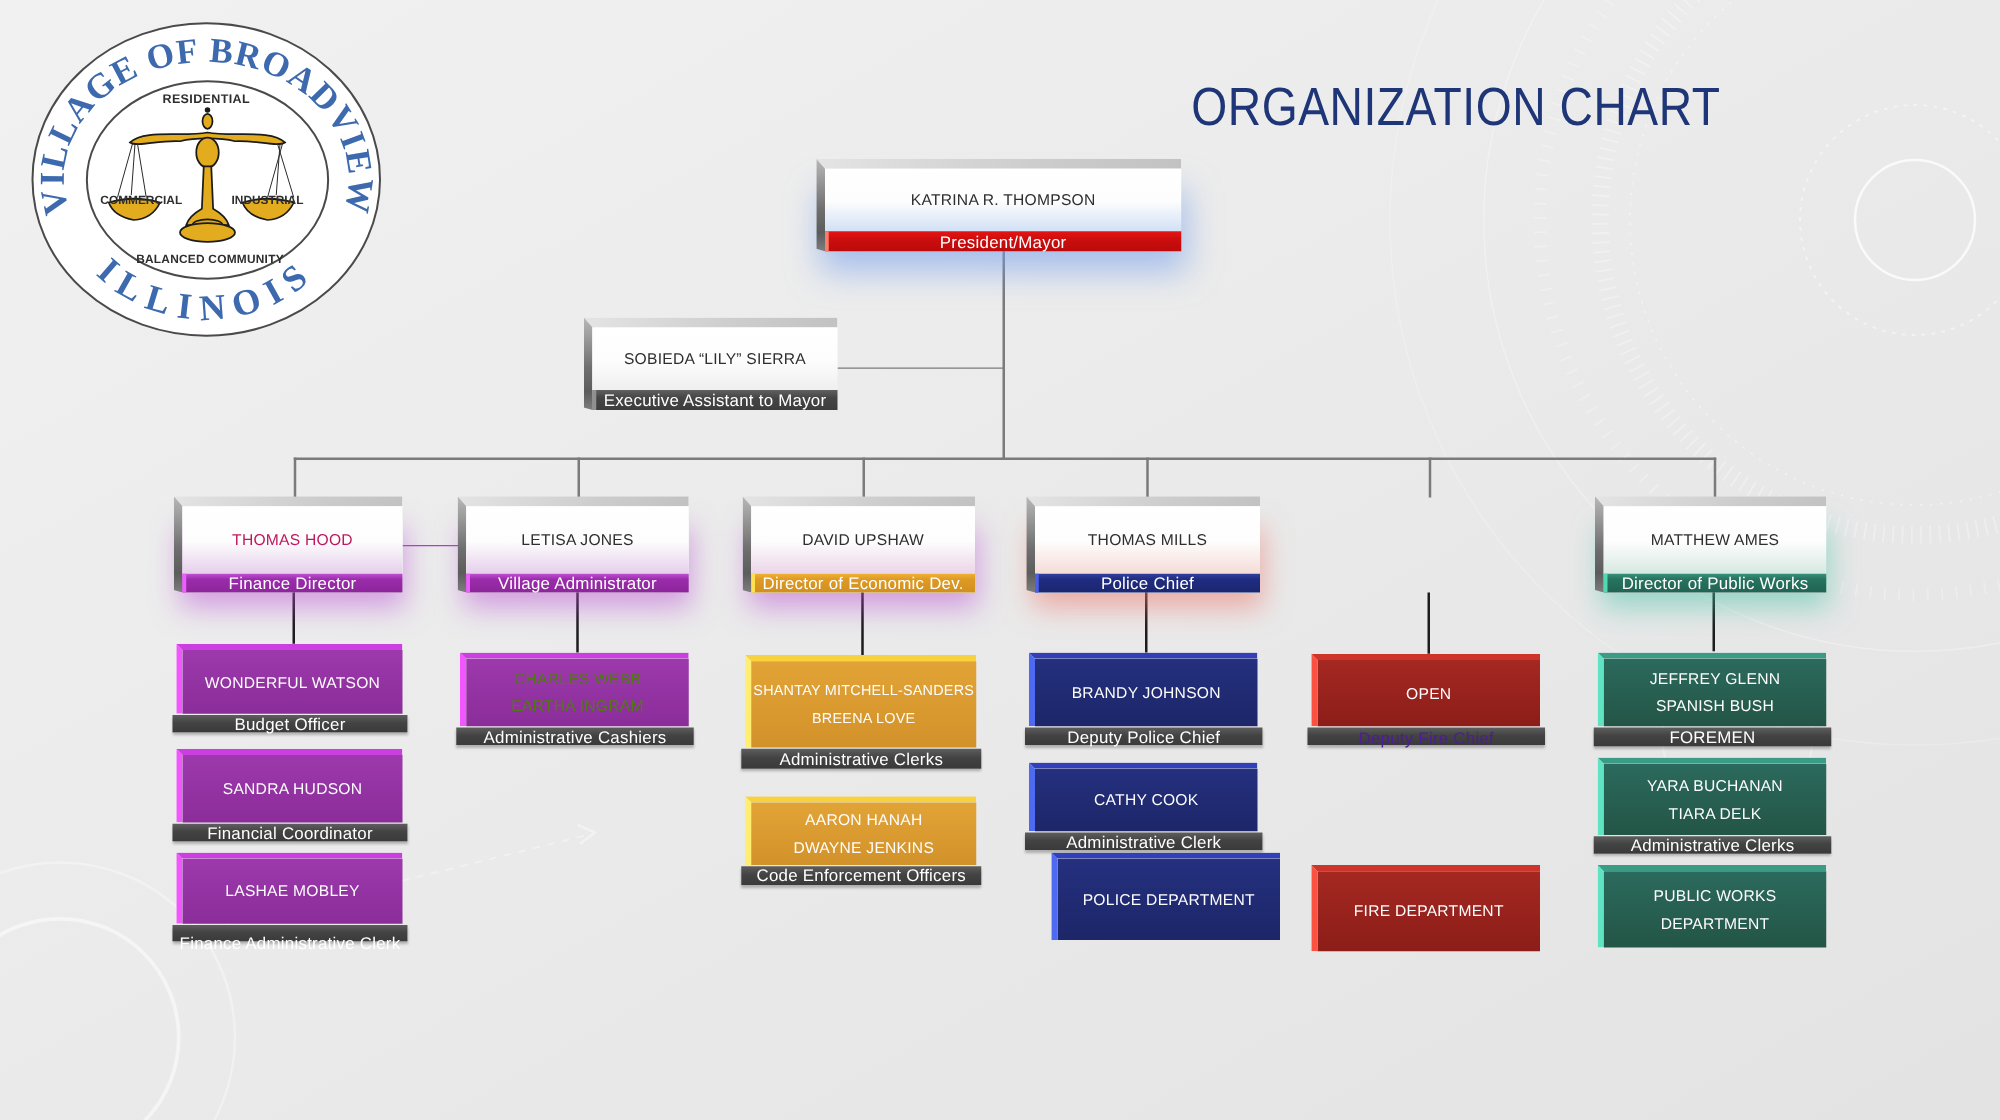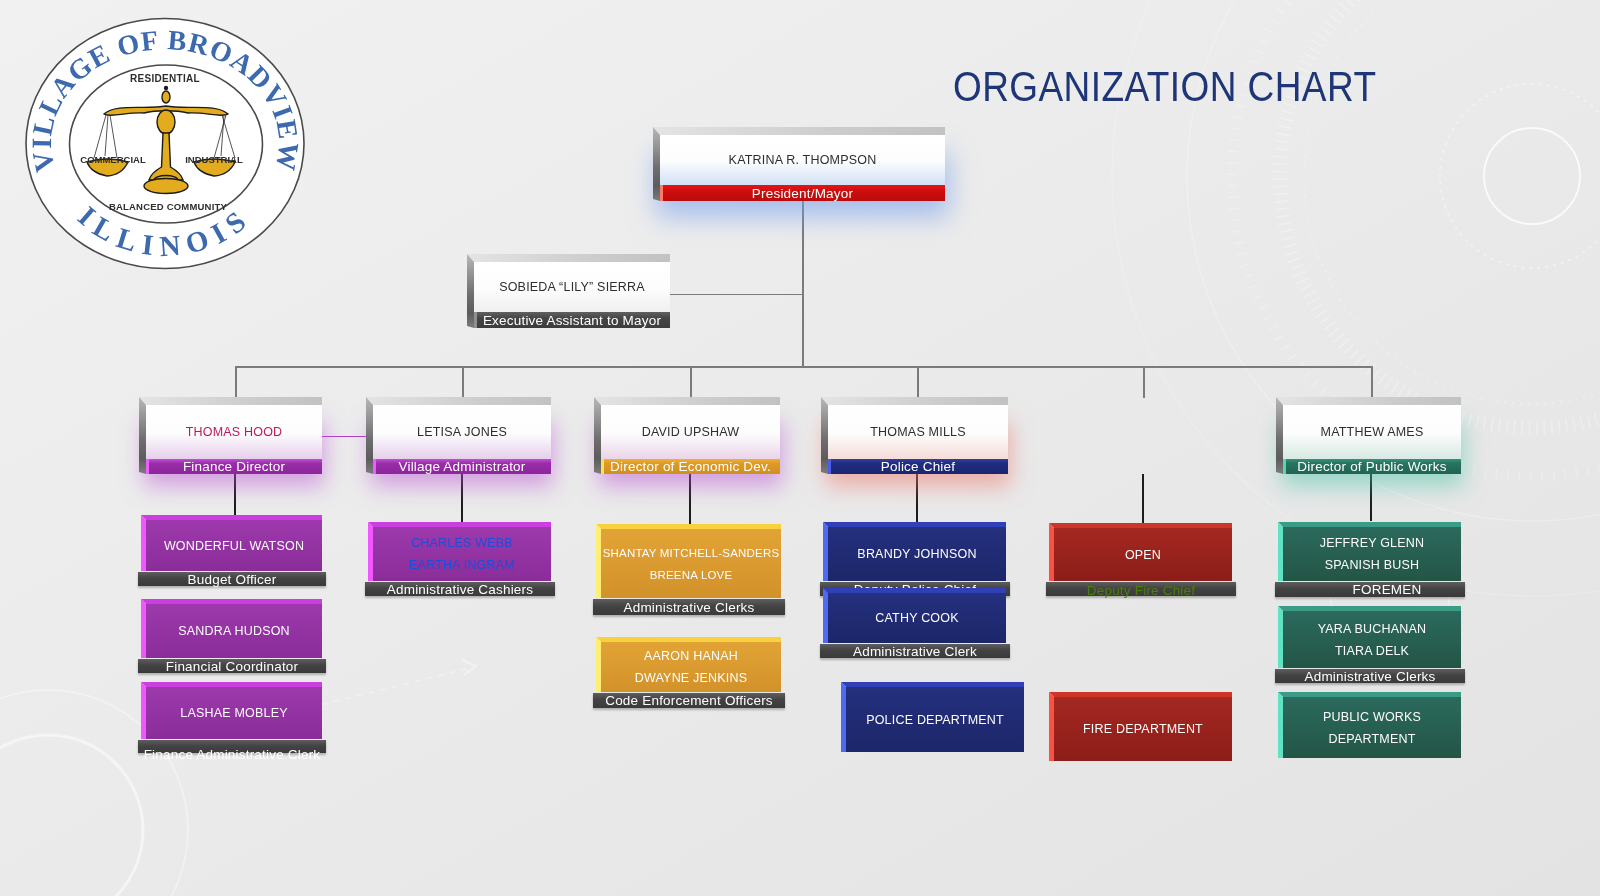--- a/index.html
+++ b/index.html
@@ -181,21 +181,21 @@
       <div style="position:absolute;left:0;top:0;width:5px;height:57px;background:#f156ff;clip-path:polygon(0 0,100% 5px,100% 100%,0 100%);"></div>
       <div style="position:absolute;left:5px;top:5px;width:176px;height:52px;background:linear-gradient(180deg,#9d39ac,#8a2d99);"></div>
       <div style="position:absolute;left:5px;top:5px;width:176px;height:52px;display:flex;align-items:center;justify-content:center;text-align:center;white-space:nowrap;font-size:12.5px;line-height:normal;color:#fdfdfd;letter-spacing:0.2px;">LASHAE MOBLEY</div>
       <div style="position:absolute;left:-3px;top:58px;width:188px;height:13px;background:linear-gradient(180deg,#5e5e5e,#434343 45%,#3a3a3a);box-shadow:0 2px 2px rgba(0,0,0,0.25);"></div>
       <div style="position:absolute;left:-3px;top:58px;width:188px;height:29px;display:flex;align-items:center;justify-content:center;font-size:13.5px;color:#ffffff;letter-spacing:0.2px;">Finance Administrative Clerk</div>
     </div>
 <div style="position:absolute;left:368px;top:522px;width:183px;height:75px;">
       <div style="position:absolute;left:0;top:0;width:183px;height:5px;background:#cb3fe0;clip-path:polygon(0 0,100% 0,100% 100%,5px 100%);"></div>
       <div style="position:absolute;left:0;top:0;width:5px;height:59px;background:#f156ff;clip-path:polygon(0 0,100% 5px,100% 100%,0 100%);"></div>
       <div style="position:absolute;left:5px;top:5px;width:178px;height:54px;background:linear-gradient(180deg,#9d39ac,#8a2d99);"></div>
-      <div style="position:absolute;left:5px;top:5px;width:178px;height:54px;display:flex;align-items:center;justify-content:center;text-align:center;white-space:nowrap;font-size:12.5px;line-height:22px;color:#1d4ed8;letter-spacing:0.2px;">CHARLES WEBB<br>EARTHA INGRAM</div>
+      <div style="position:absolute;left:5px;top:5px;width:178px;height:54px;display:flex;align-items:center;justify-content:center;text-align:center;white-space:nowrap;font-size:12.5px;line-height:22px;color:#4d7c0f;letter-spacing:0.2px;">CHARLES WEBB<br>EARTHA INGRAM</div>
       <div style="position:absolute;left:-3px;top:60px;width:190px;height:14px;background:linear-gradient(180deg,#5e5e5e,#434343 45%,#3a3a3a);box-shadow:0 2px 2px rgba(0,0,0,0.25);"></div>
       <div style="position:absolute;left:-3px;top:60px;width:190px;height:14px;display:flex;align-items:center;justify-content:center;font-size:13.5px;color:#ffffff;letter-spacing:0.2px;">Administrative Cashiers</div>
     </div>
 <div style="position:absolute;left:596px;top:524px;width:185px;height:92px;">
       <div style="position:absolute;left:0;top:0;width:185px;height:5px;background:#f7d23e;clip-path:polygon(0 0,100% 0,100% 100%,5px 100%);"></div>
       <div style="position:absolute;left:0;top:0;width:5px;height:74px;background:#ffee72;clip-path:polygon(0 0,100% 5px,100% 100%,0 100%);"></div>
       <div style="position:absolute;left:5px;top:5px;width:180px;height:69px;background:linear-gradient(180deg,#e2a336,#d2922a);"></div>
       <div style="position:absolute;left:5px;top:5px;width:180px;height:69px;display:flex;align-items:center;justify-content:center;text-align:center;white-space:nowrap;font-size:11.5px;line-height:22px;color:#fdfdfd;letter-spacing:0.2px;">SHANTAY MITCHELL-SANDERS<br>BREENA LOVE</div>
       <div style="position:absolute;left:-3px;top:75px;width:192px;height:16px;background:linear-gradient(180deg,#5e5e5e,#434343 45%,#3a3a3a);box-shadow:0 2px 2px rgba(0,0,0,0.25);"></div>
       <div style="position:absolute;left:-3px;top:75px;width:192px;height:16px;display:flex;align-items:center;justify-content:center;font-size:13.5px;color:#ffffff;letter-spacing:0.2px;">Administrative Clerks</div>
@@ -209,55 +209,55 @@
       <div style="position:absolute;left:-3px;top:56px;width:192px;height:15px;display:flex;align-items:center;justify-content:center;font-size:13.5px;color:#ffffff;letter-spacing:0.2px;">Code Enforcement Officers</div>
     </div>
 <div style="position:absolute;left:823px;top:522px;width:183px;height:75px;">
       <div style="position:absolute;left:0;top:0;width:183px;height:5px;background:#3140b8;clip-path:polygon(0 0,100% 0,100% 100%,5px 100%);"></div>
       <div style="position:absolute;left:0;top:0;width:5px;height:59px;background:#4f6af2;clip-path:polygon(0 0,100% 5px,100% 100%,0 100%);"></div>
       <div style="position:absolute;left:5px;top:5px;width:178px;height:54px;background:linear-gradient(180deg,#25307f,#1c2668);"></div>
       <div style="position:absolute;left:5px;top:5px;width:178px;height:54px;display:flex;align-items:center;justify-content:center;text-align:center;white-space:nowrap;font-size:12.5px;line-height:normal;color:#fdfdfd;letter-spacing:0.2px;">BRANDY JOHNSON</div>
       <div style="position:absolute;left:-3px;top:60px;width:190px;height:14px;background:linear-gradient(180deg,#5e5e5e,#434343 45%,#3a3a3a);box-shadow:0 2px 2px rgba(0,0,0,0.25);"></div>
       <div style="position:absolute;left:-3px;top:60px;width:190px;height:14px;display:flex;align-items:center;justify-content:center;font-size:13.5px;color:#ffffff;letter-spacing:0.2px;">Deputy Police Chief</div>
     </div>
-<div style="position:absolute;left:823px;top:588px;width:183px;height:71px;">
+<div style="position:absolute;left:823px;top:610px;width:183px;height:71px;">
       <div style="position:absolute;left:0;top:0;width:183px;height:5px;background:#3140b8;clip-path:polygon(0 0,100% 0,100% 100%,5px 100%);"></div>
       <div style="position:absolute;left:0;top:0;width:5px;height:55px;background:#4f6af2;clip-path:polygon(0 0,100% 5px,100% 100%,0 100%);"></div>
       <div style="position:absolute;left:5px;top:5px;width:178px;height:50px;background:linear-gradient(180deg,#25307f,#1c2668);"></div>
       <div style="position:absolute;left:5px;top:5px;width:178px;height:50px;display:flex;align-items:center;justify-content:center;text-align:center;white-space:nowrap;font-size:12.5px;line-height:normal;color:#fdfdfd;letter-spacing:0.2px;">CATHY COOK</div>
       <div style="position:absolute;left:-3px;top:56px;width:190px;height:14px;background:linear-gradient(180deg,#5e5e5e,#434343 45%,#3a3a3a);box-shadow:0 2px 2px rgba(0,0,0,0.25);"></div>
       <div style="position:absolute;left:-3px;top:56px;width:190px;height:14px;display:flex;align-items:center;justify-content:center;font-size:13.5px;color:#ffffff;letter-spacing:0.2px;">Administrative Clerk</div>
     </div>
 <div style="position:absolute;left:823px;top:682px;width:183px;height:70px;margin-left:18px;">
       <div style="position:absolute;left:0;top:0;width:183px;height:5px;background:#3140b8;clip-path:polygon(0 0,100% 0,100% 100%,5px 100%);"></div>
       <div style="position:absolute;left:0;top:0;width:5px;height:70px;background:#4f6af2;clip-path:polygon(0 0,100% 5px,100% 100%,0 100%);"></div>
       <div style="position:absolute;left:5px;top:5px;width:178px;height:65px;background:linear-gradient(180deg,#25307f,#1c2668);"></div>
       <div style="position:absolute;left:5px;top:5px;width:178px;height:65px;display:flex;align-items:center;justify-content:center;text-align:center;white-space:nowrap;font-size:12.5px;line-height:normal;color:#fdfdfd;letter-spacing:0.2px;">POLICE DEPARTMENT</div>
     </div>
 <div style="position:absolute;left:1049px;top:523px;width:183px;height:74px;">
       <div style="position:absolute;left:0;top:0;width:183px;height:5px;background:#ce352a;clip-path:polygon(0 0,100% 0,100% 100%,5px 100%);"></div>
       <div style="position:absolute;left:0;top:0;width:5px;height:58px;background:#fa5140;clip-path:polygon(0 0,100% 5px,100% 100%,0 100%);"></div>
       <div style="position:absolute;left:5px;top:5px;width:178px;height:53px;background:linear-gradient(180deg,#a52822,#8c1d18);"></div>
       <div style="position:absolute;left:5px;top:5px;width:178px;height:53px;display:flex;align-items:center;justify-content:center;text-align:center;white-space:nowrap;font-size:12.5px;line-height:normal;color:#fdfdfd;letter-spacing:0.2px;">OPEN</div>
       <div style="position:absolute;left:-3px;top:59px;width:190px;height:14px;background:linear-gradient(180deg,#5e5e5e,#434343 45%,#3a3a3a);box-shadow:0 2px 2px rgba(0,0,0,0.25);"></div>
-      <div style="position:absolute;left:-3px;top:59px;width:190px;height:16px;display:flex;align-items:center;justify-content:center;font-size:13.5px;color:#4d7c0f;letter-spacing:0.2px;">Deputy Fire Chief</div>
+      <div style="position:absolute;left:-3px;top:59px;width:190px;height:16px;display:flex;align-items:center;justify-content:center;font-size:13.5px;color:#4c1d95;letter-spacing:0.2px;">Deputy Fire Chief</div>
     </div>
 <div style="position:absolute;left:1049px;top:692px;width:183px;height:69px;">
       <div style="position:absolute;left:0;top:0;width:183px;height:5px;background:#ce352a;clip-path:polygon(0 0,100% 0,100% 100%,5px 100%);"></div>
       <div style="position:absolute;left:0;top:0;width:5px;height:69px;background:#fa5140;clip-path:polygon(0 0,100% 5px,100% 100%,0 100%);"></div>
       <div style="position:absolute;left:5px;top:5px;width:178px;height:64px;background:linear-gradient(180deg,#a52822,#8c1d18);"></div>
       <div style="position:absolute;left:5px;top:5px;width:178px;height:64px;display:flex;align-items:center;justify-content:center;text-align:center;white-space:nowrap;font-size:12.5px;line-height:normal;color:#fdfdfd;letter-spacing:0.2px;">FIRE DEPARTMENT</div>
     </div>
 <div style="position:absolute;left:1278px;top:522px;width:183px;height:76px;">
       <div style="position:absolute;left:0;top:0;width:183px;height:5px;background:#3a9c84;clip-path:polygon(0 0,100% 0,100% 100%,5px 100%);"></div>
       <div style="position:absolute;left:0;top:0;width:5px;height:59px;background:#5fe3c2;clip-path:polygon(0 0,100% 5px,100% 100%,0 100%);"></div>
       <div style="position:absolute;left:5px;top:5px;width:178px;height:54px;background:linear-gradient(180deg,#2b6a5d,#235546);"></div>
       <div style="position:absolute;left:5px;top:5px;width:178px;height:54px;display:flex;align-items:center;justify-content:center;text-align:center;white-space:nowrap;font-size:12.5px;line-height:22px;color:#fdfdfd;letter-spacing:0.2px;">JEFFREY GLENN<br>SPANISH BUSH</div>
       <div style="position:absolute;left:-3px;top:60px;width:190px;height:15px;background:linear-gradient(180deg,#5e5e5e,#434343 45%,#3a3a3a);box-shadow:0 2px 2px rgba(0,0,0,0.25);"></div>
-      <div style="position:absolute;left:-3px;top:60px;width:190px;height:15px;display:flex;align-items:center;justify-content:center;font-size:13.5px;color:#ffffff;letter-spacing:0.2px;margin-left:17px;">FOREMEN</div>
+      <div style="position:absolute;left:-3px;top:60px;width:190px;height:15px;display:flex;align-items:center;justify-content:center;font-size:13.5px;color:#ffffff;letter-spacing:0.2px;">FOREMEN</div>
     </div>
 <div style="position:absolute;left:1278px;top:606px;width:183px;height:78px;">
       <div style="position:absolute;left:0;top:0;width:183px;height:5px;background:#3a9c84;clip-path:polygon(0 0,100% 0,100% 100%,5px 100%);"></div>
       <div style="position:absolute;left:0;top:0;width:5px;height:62px;background:#5fe3c2;clip-path:polygon(0 0,100% 5px,100% 100%,0 100%);"></div>
       <div style="position:absolute;left:5px;top:5px;width:178px;height:57px;background:linear-gradient(180deg,#2b6a5d,#235546);"></div>
       <div style="position:absolute;left:5px;top:5px;width:178px;height:57px;display:flex;align-items:center;justify-content:center;text-align:center;white-space:nowrap;font-size:12.5px;line-height:22px;color:#fdfdfd;letter-spacing:0.2px;">YARA BUCHANAN<br>TIARA DELK</div>
       <div style="position:absolute;left:-3px;top:63px;width:190px;height:14px;background:linear-gradient(180deg,#5e5e5e,#434343 45%,#3a3a3a);box-shadow:0 2px 2px rgba(0,0,0,0.25);"></div>
       <div style="position:absolute;left:-3px;top:63px;width:190px;height:14px;display:flex;align-items:center;justify-content:center;font-size:13.5px;color:#ffffff;letter-spacing:0.2px;">Administrative Clerks</div>
     </div>
 <div style="position:absolute;left:1278px;top:692px;width:183px;height:66px;">

